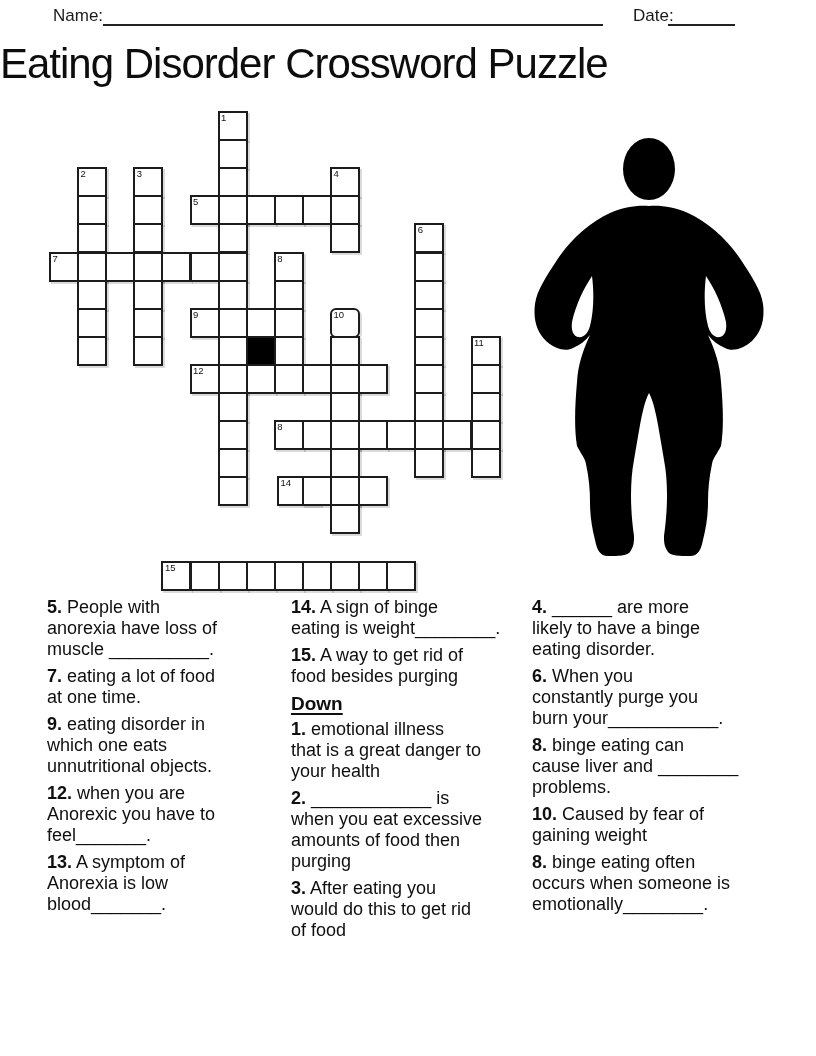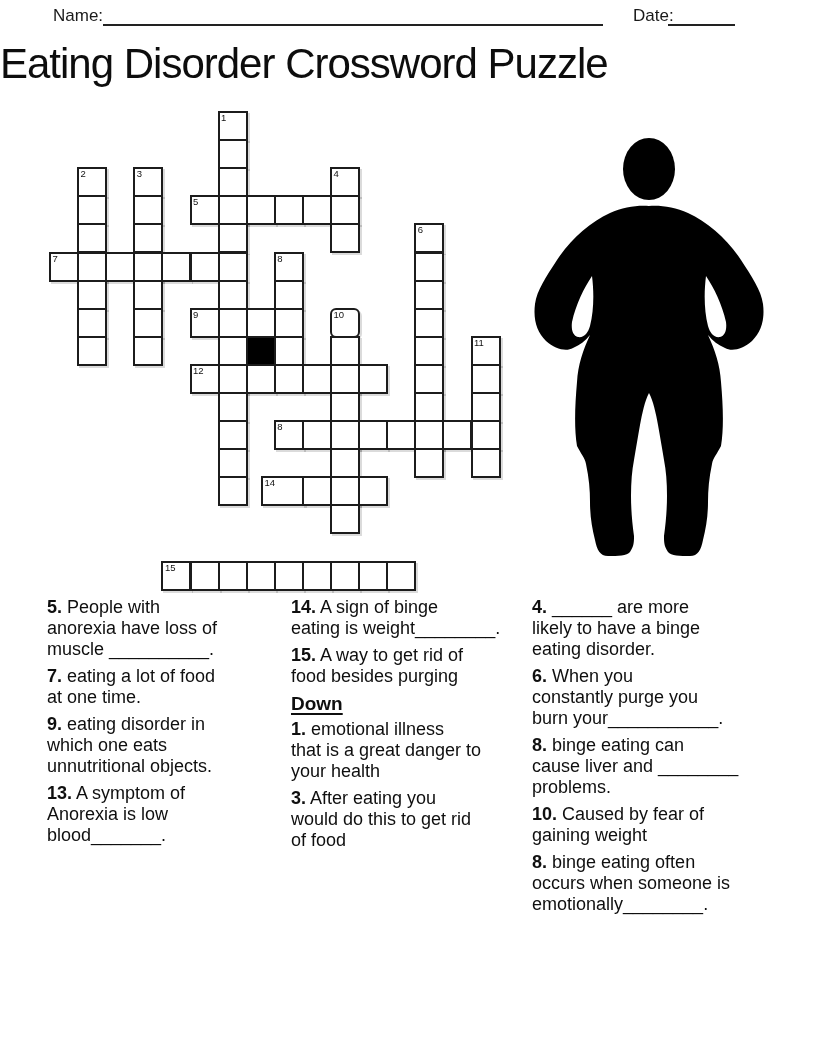--- a/index.html
+++ b/index.html
@@ -154,21 +154,21 @@
       <div class="cell" style="left: 309.1px; top: 309.1px;"></div>
       <div class="cell" style="left: 337.2px; top: 309.1px;"></div>
       <div class="cell" style="left: 365.3px; top: 309.1px;"></div>
       <div class="cell" style="left: 393.4px; top: 309.1px;"></div>
       <div class="cell" style="left: 421.5px; top: 309.1px;"></div>
       <div class="cell" style="left: 168.6px; top: 337.2px;"></div>
       <div class="cell" style="left: 281px; top: 337.2px;"></div>
       <div class="cell" style="left: 365.3px; top: 337.2px;"></div>
       <div class="cell" style="left: 421.5px; top: 337.2px;"></div>
       <div class="cell" style="left: 168.6px; top: 365.3px;"></div>
-      <div class="cell" style="left: 212px; top: 365.3px; padding-left: 40px;">
+      <div class="cell" style="left: 228px; top: 365.3px; padding-left: 40px;">
         <span class="num">14</span>
       </div>
       <div class="cell" style="left: 252.9px; top: 365.3px;"></div>
       <div class="cell" style="left: 281px; top: 365.3px;"></div>
       <div class="cell" style="left: 309.1px; top: 365.3px;"></div>
       <div class="cell" style="left: 281px; top: 393.4px;"></div>
       <div class="cell" style="left: 112.4px; top: 449.6px;">
         <span class="num">15</span>
       </div>
       <div class="cell" style="left: 140.5px; top: 449.6px;"></div>
@@ -229,33 +229,40 @@
 
   <div id="clue-col-1" class="clue-col">
   <p class="clue"><b>5.</b> People with
 anorexia have loss of
 muscle __________.</p>
       <p class="clue"><b>7.</b> eating a lot of food
 at one time.</p>
       <p class="clue"><b>9.</b> eating disorder in
 which one eats
 unnutritional objects.</p>
+      <p class="clue"><b>12.</b> when you are
+Anorexic you have to
+feel_______.</p>
       <p class="clue"><b>13.</b> A symptom of
 Anorexia is low
 blood_______.</p>
     </div>
   <div id="clue-col-2" class="clue-col">
       <p class="clue"><b>14.</b> A sign of binge
 eating is weight________.</p>
       <p class="clue"><b>15.</b> A way to get rid of
 food besides purging</p>
       <h2 class="clue-header">Down</h2>
       <p class="clue"><b>1.</b> emotional illness
 that is a great danger to
 your health</p>
+      <p class="clue"><b>2.</b> ____________ is
+when you eat excessive
+amounts of food then
+purging</p>
       <p class="clue"><b>3.</b> After eating you
 would do this to get rid
 of food</p>
     </div>
   <div id="clue-col-3" class="clue-col">
       <p class="clue"><b>4.</b> ______ are more
 likely to have a binge
 eating disorder.</p>
       <p class="clue"><b>6.</b> When you
 constantly purge you

